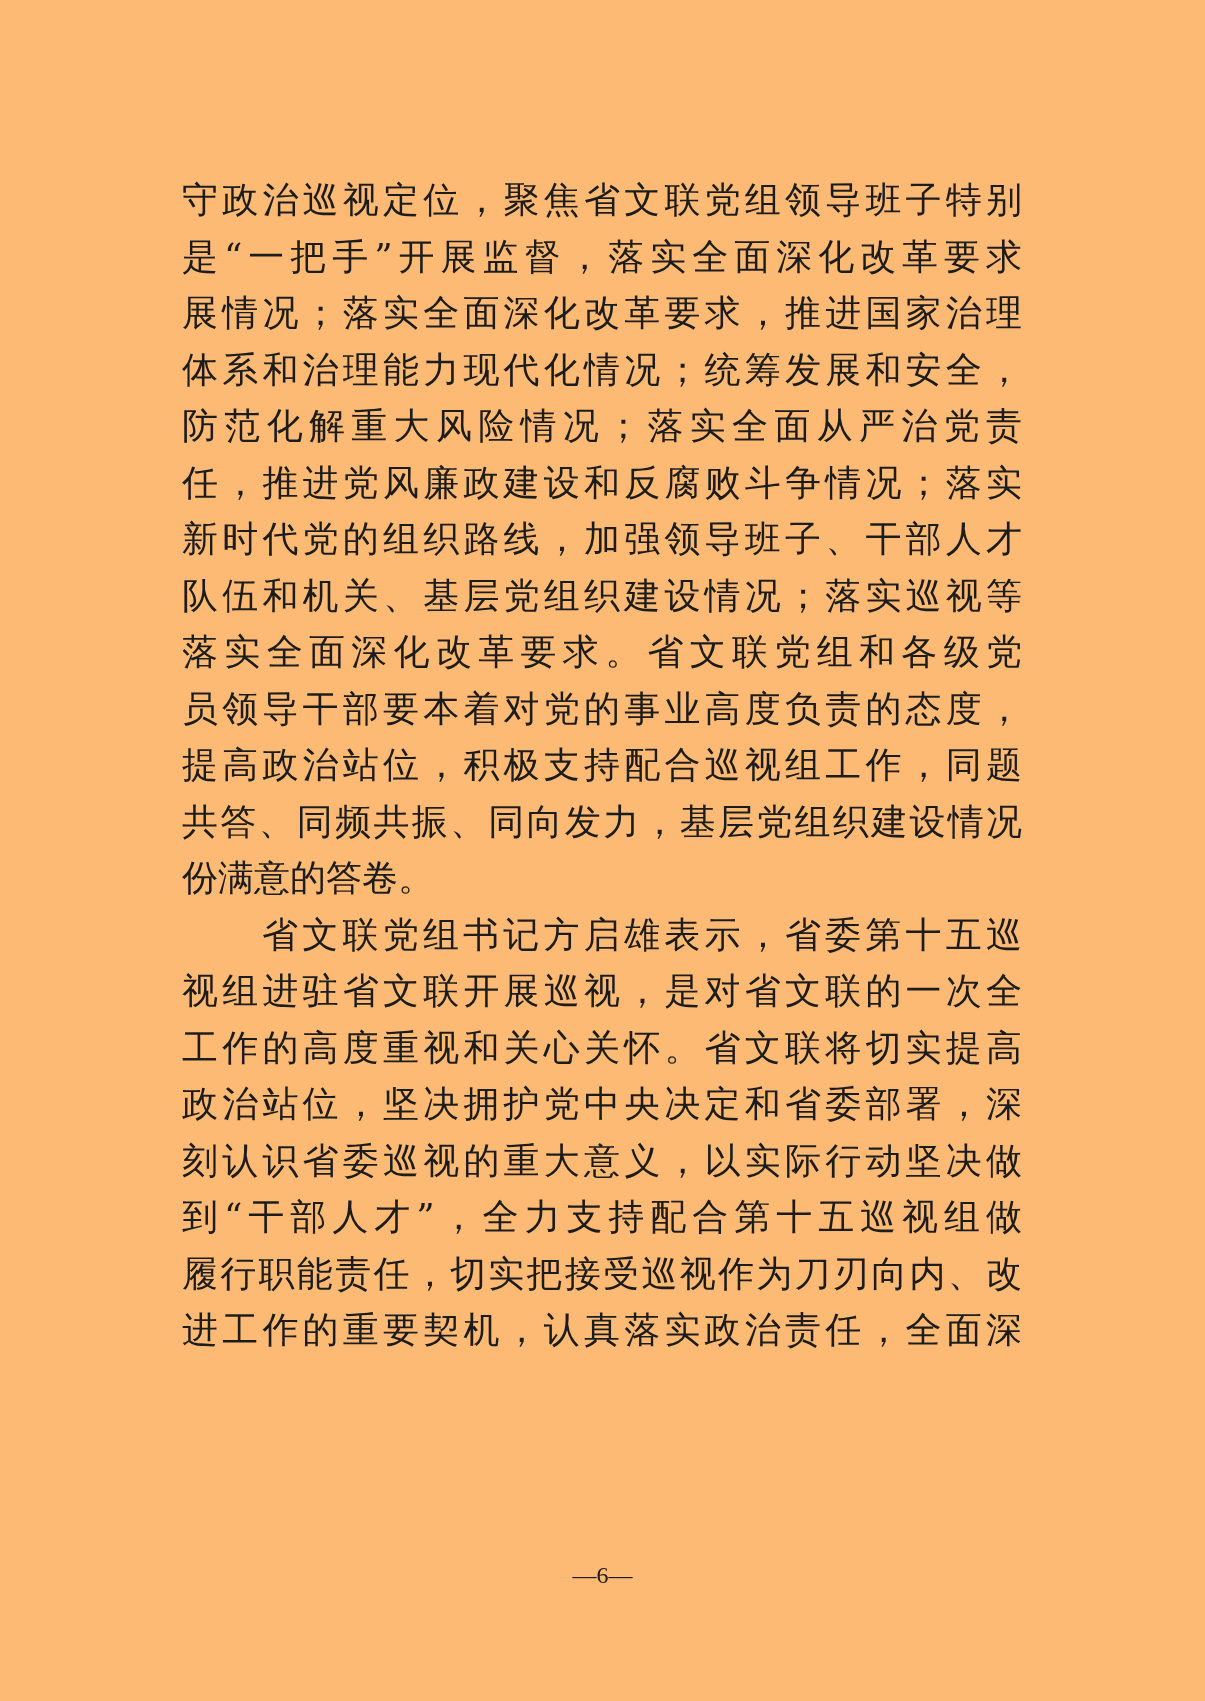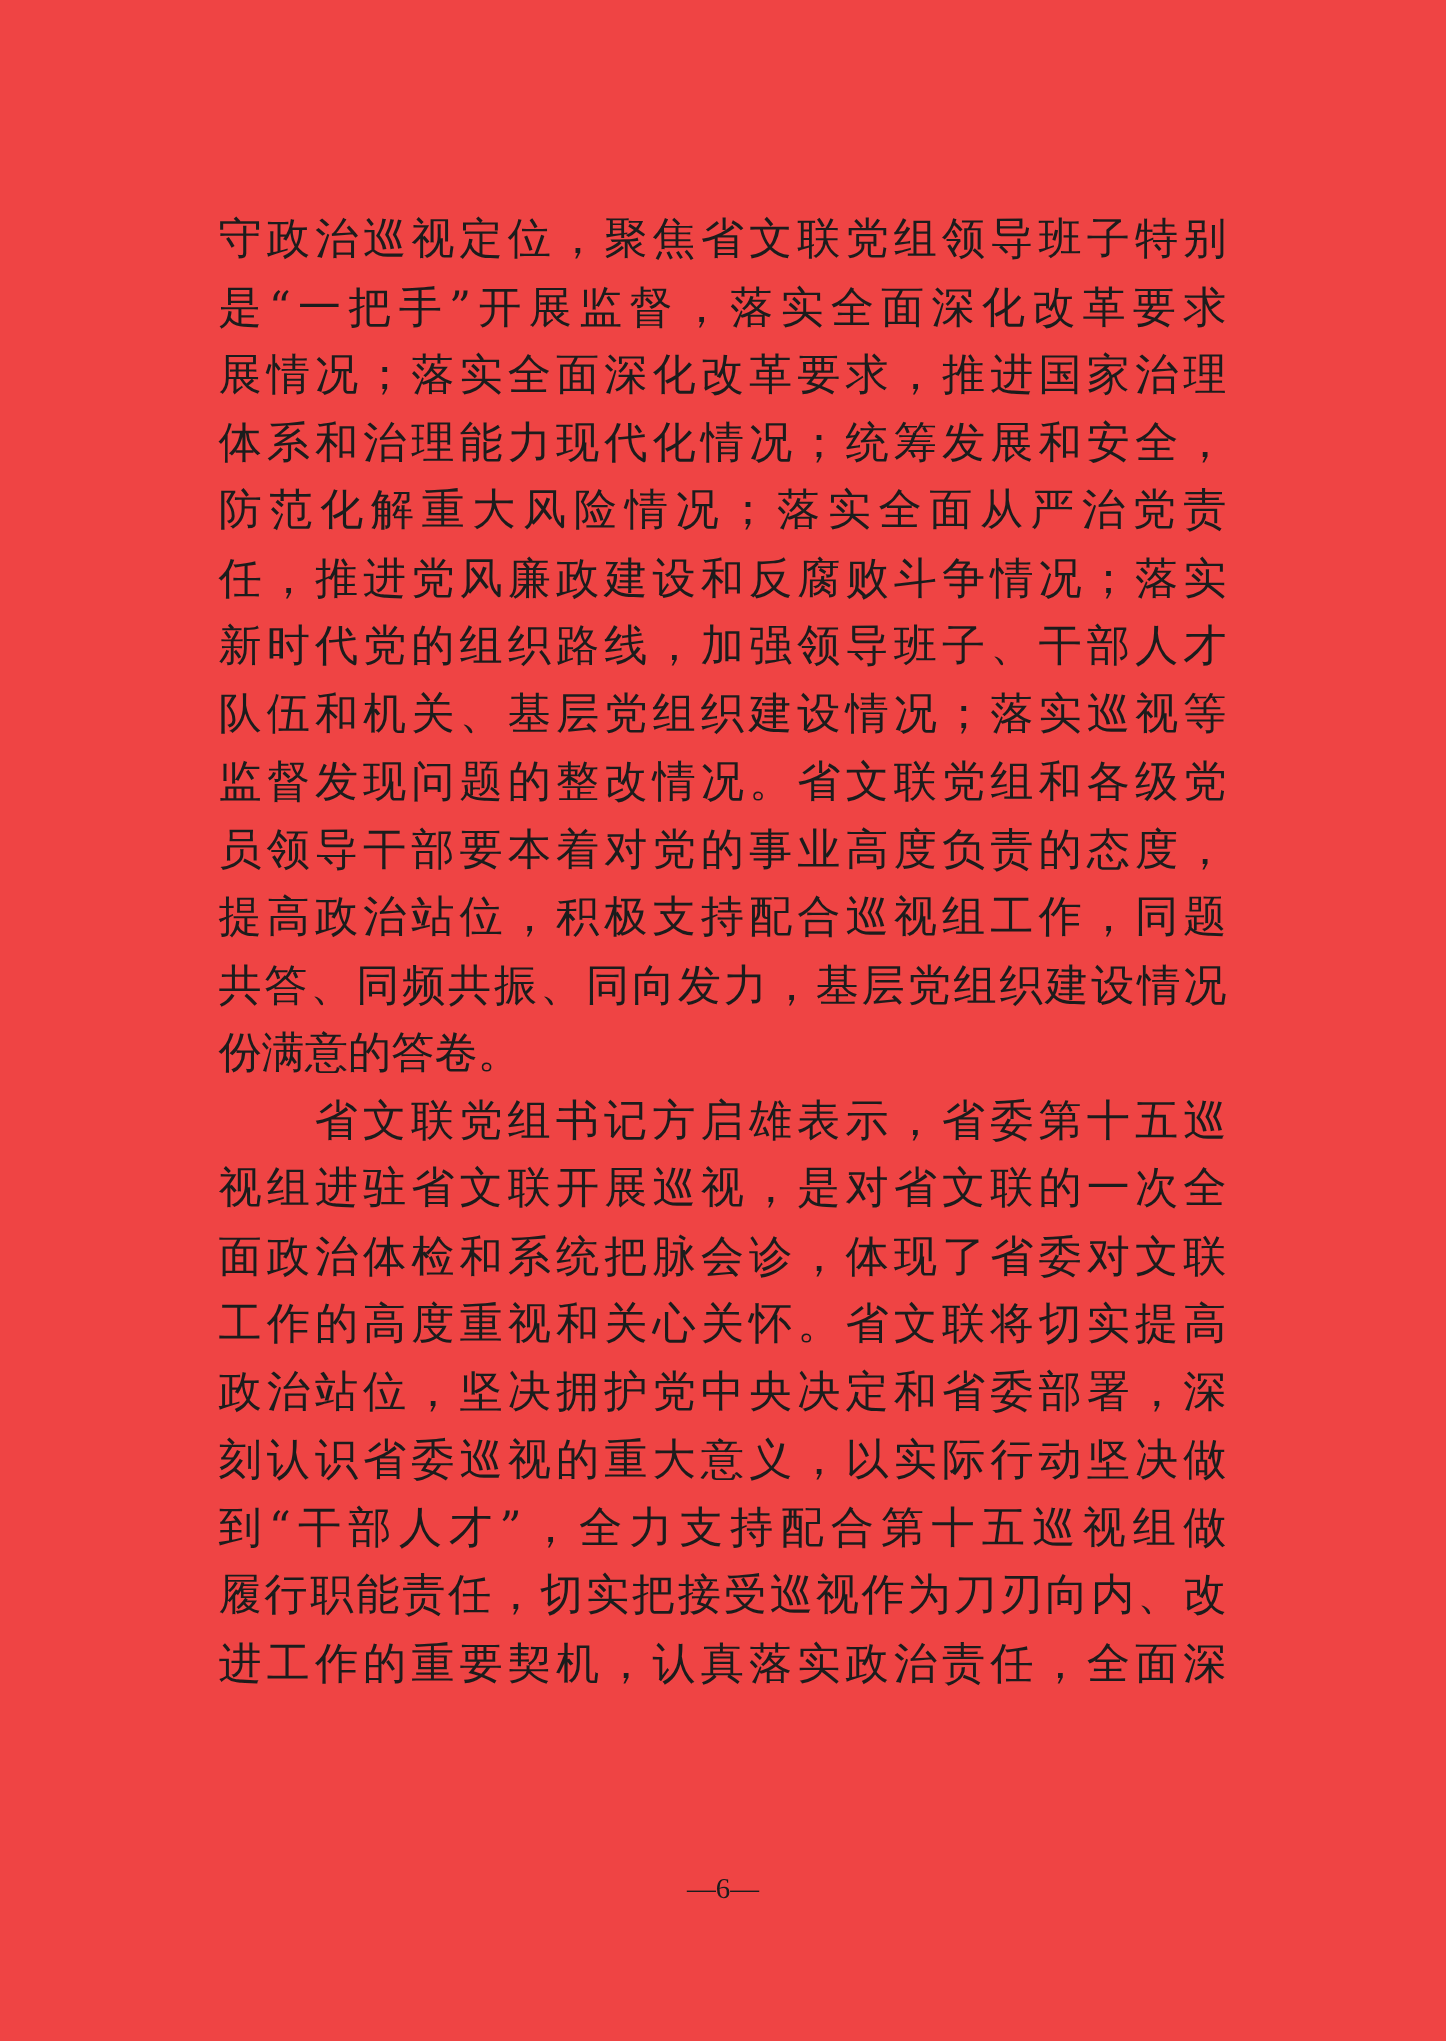--- a/index.html
+++ b/index.html
@@ -12,21 +12,21 @@
       height: 1701px;
       position: relative;
       overflow: hidden;
     }
     .page {
       position: absolute;
       left: 0;
       top: 0;
       width: 1205px;
       height: 1701px;
-      background: #ef4444;
+      background: #fdba74;
     }
     .body-text {
       position: absolute;
       left: 182px;
       top: 172px;
       width: 840px;
       color: #1c1c1c;
       font-family: "DejaVu Serif", "Liberation Serif", serif;
       font-size: 36px;
       line-height: 56.5px;
@@ -64,29 +64,28 @@
   <div class="body-text">
 
     <span class="line">守政治巡视定位，聚焦省文联党组领导班子特别</span>
     <span class="line">是“一把手”开展监督，落实全面深化改革要求</span>
     <span class="line">展情况；落实全面深化改革要求，推进国家治理</span>
     <span class="line">体系和治理能力现代化情况；统筹发展和安全，</span>
     <span class="line">防范化解重大风险情况；落实全面从严治党责</span>
     <span class="line">任，推进党风廉政建设和反腐败斗争情况；落实</span>
     <span class="line">新时代党的组织路线，加强领导班子、干部人才</span>
     <span class="line">队伍和机关、基层党组织建设情况；落实巡视等</span>
-    <span class="line">监督发现问题的整改情况。省文联党组和各级党</span>
+    <span class="line">落实全面深化改革要求。省文联党组和各级党</span>
     <span class="line">员领导干部要本着对党的事业高度负责的态度，</span>
     <span class="line">提高政治站位，积极支持配合巡视组工作，同题</span>
     <span class="line">共答、同频共振、同向发力，基层党组织建设情况</span>
     <span class="line last">份满意的答卷。</span>
 
     <span class="line indent">省文联党组书记方启雄表示，省委第十五巡</span>
     <span class="line">视组进驻省文联开展巡视，是对省文联的一次全</span>
-    <span class="line">面政治体检和系统把脉会诊，体现了省委对文联</span>
     <span class="line">工作的高度重视和关心关怀。省文联将切实提高</span>
     <span class="line">政治站位，坚决拥护党中央决定和省委部署，深</span>
     <span class="line">刻认识省委巡视的重大意义，以实际行动坚决做</span>
     <span class="line">到“干部人才”，全力支持配合第十五巡视组做</span>
     <span class="line">履行职能责任，切实把接受巡视作为刀刃向内、改</span>
     <span class="line">进工作的重要契机，认真落实政治责任，全面深</span>
   </div>
 
   <div class="page-number">—6—</div>
 </div>

